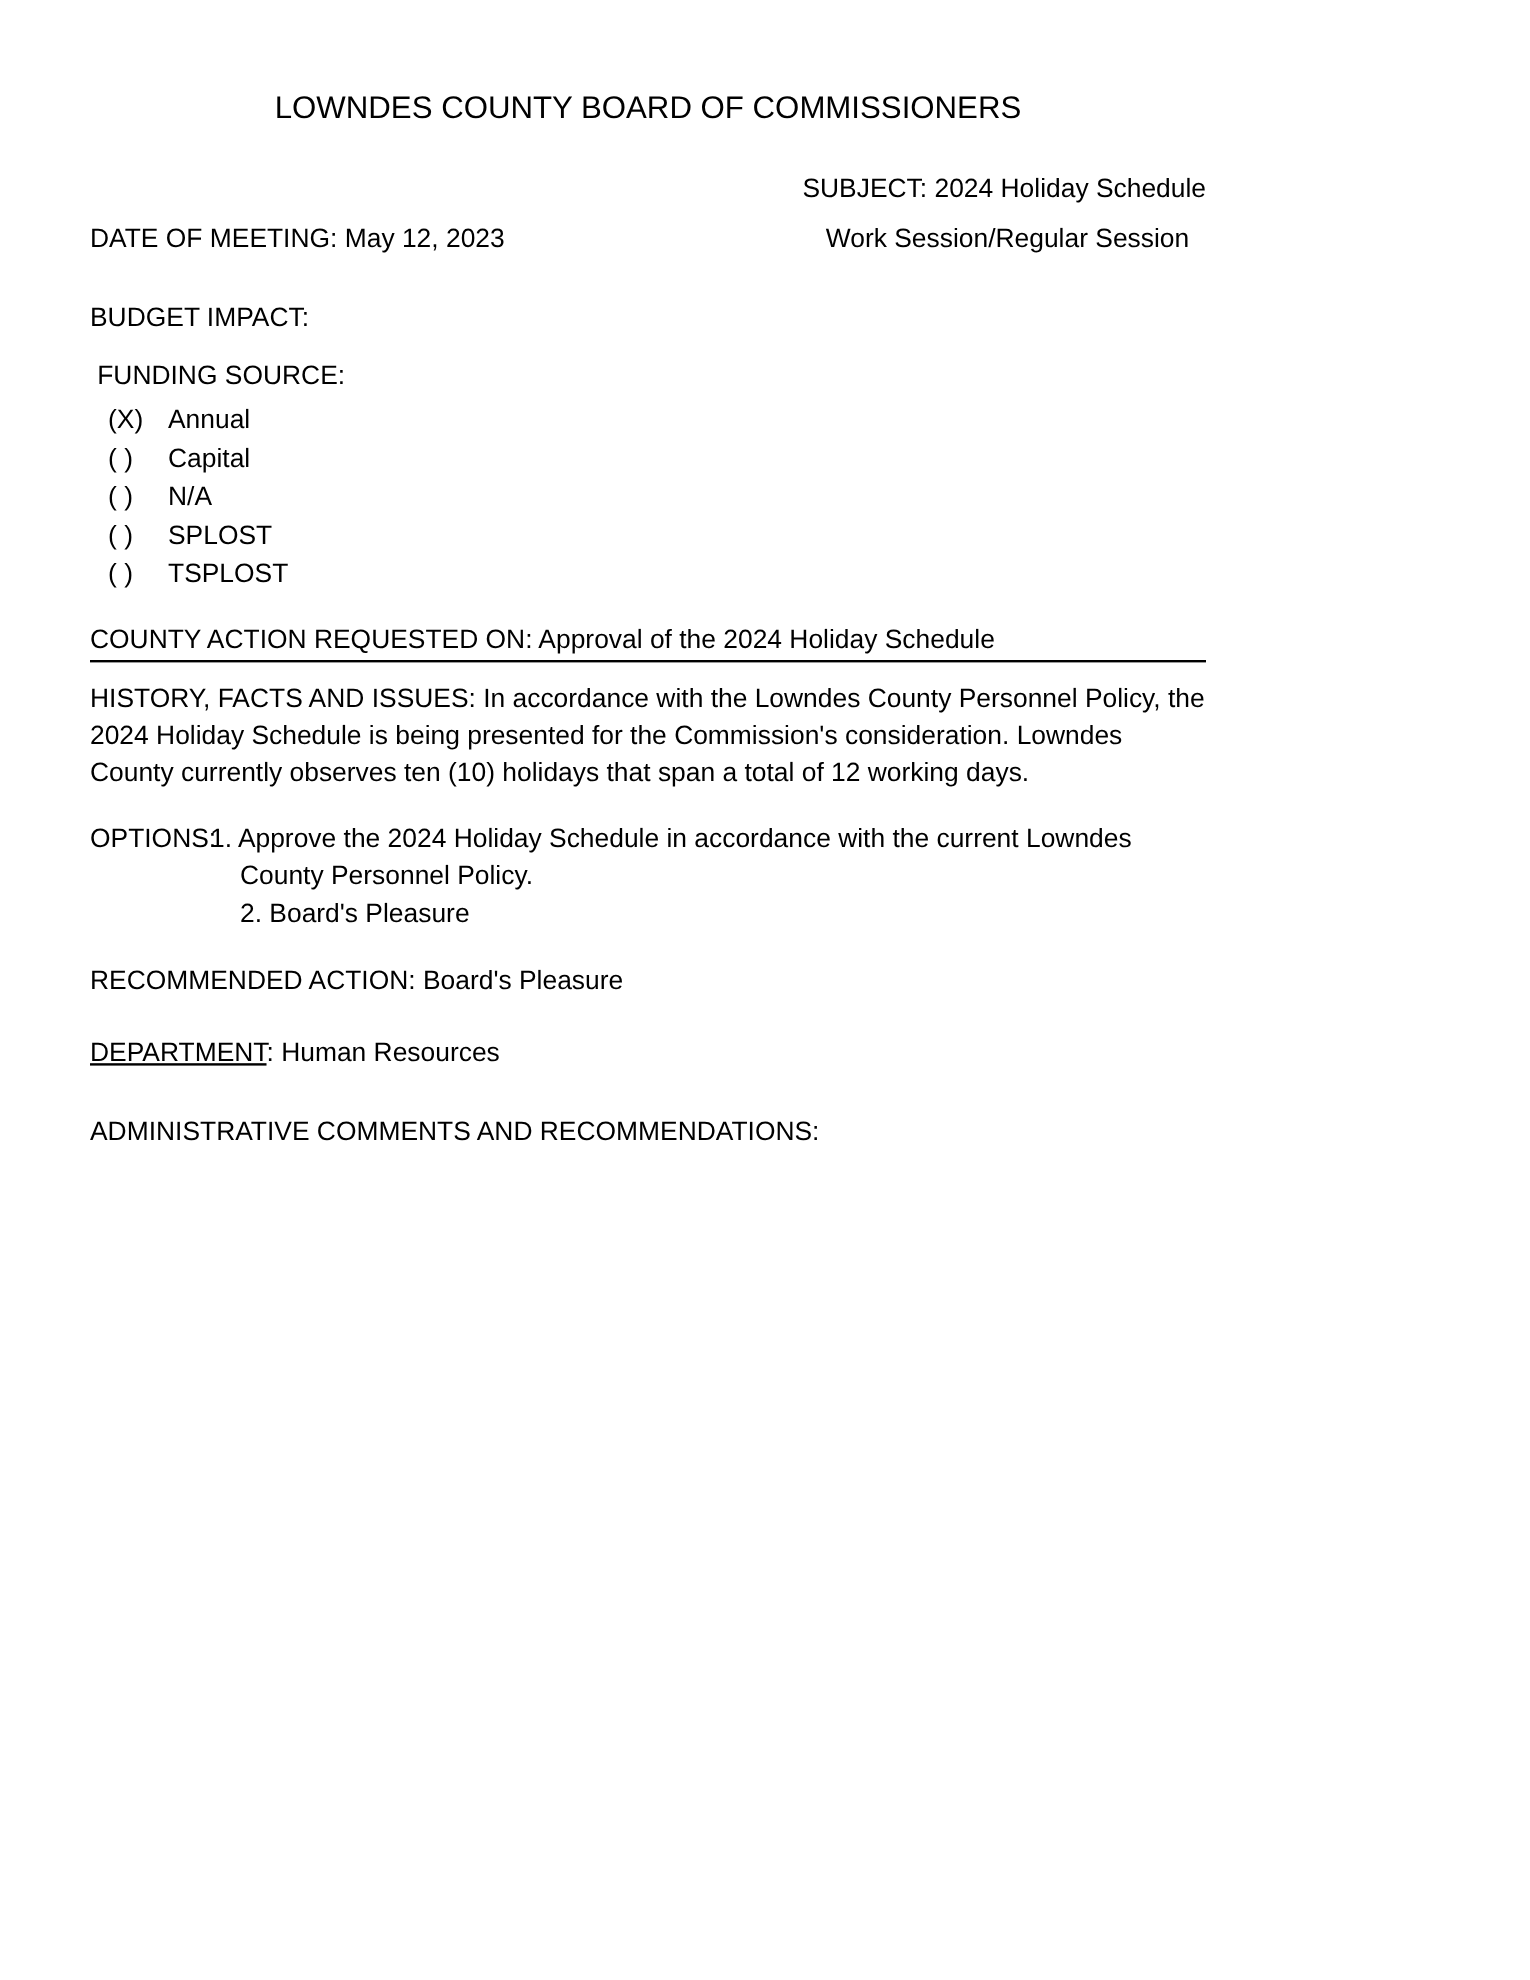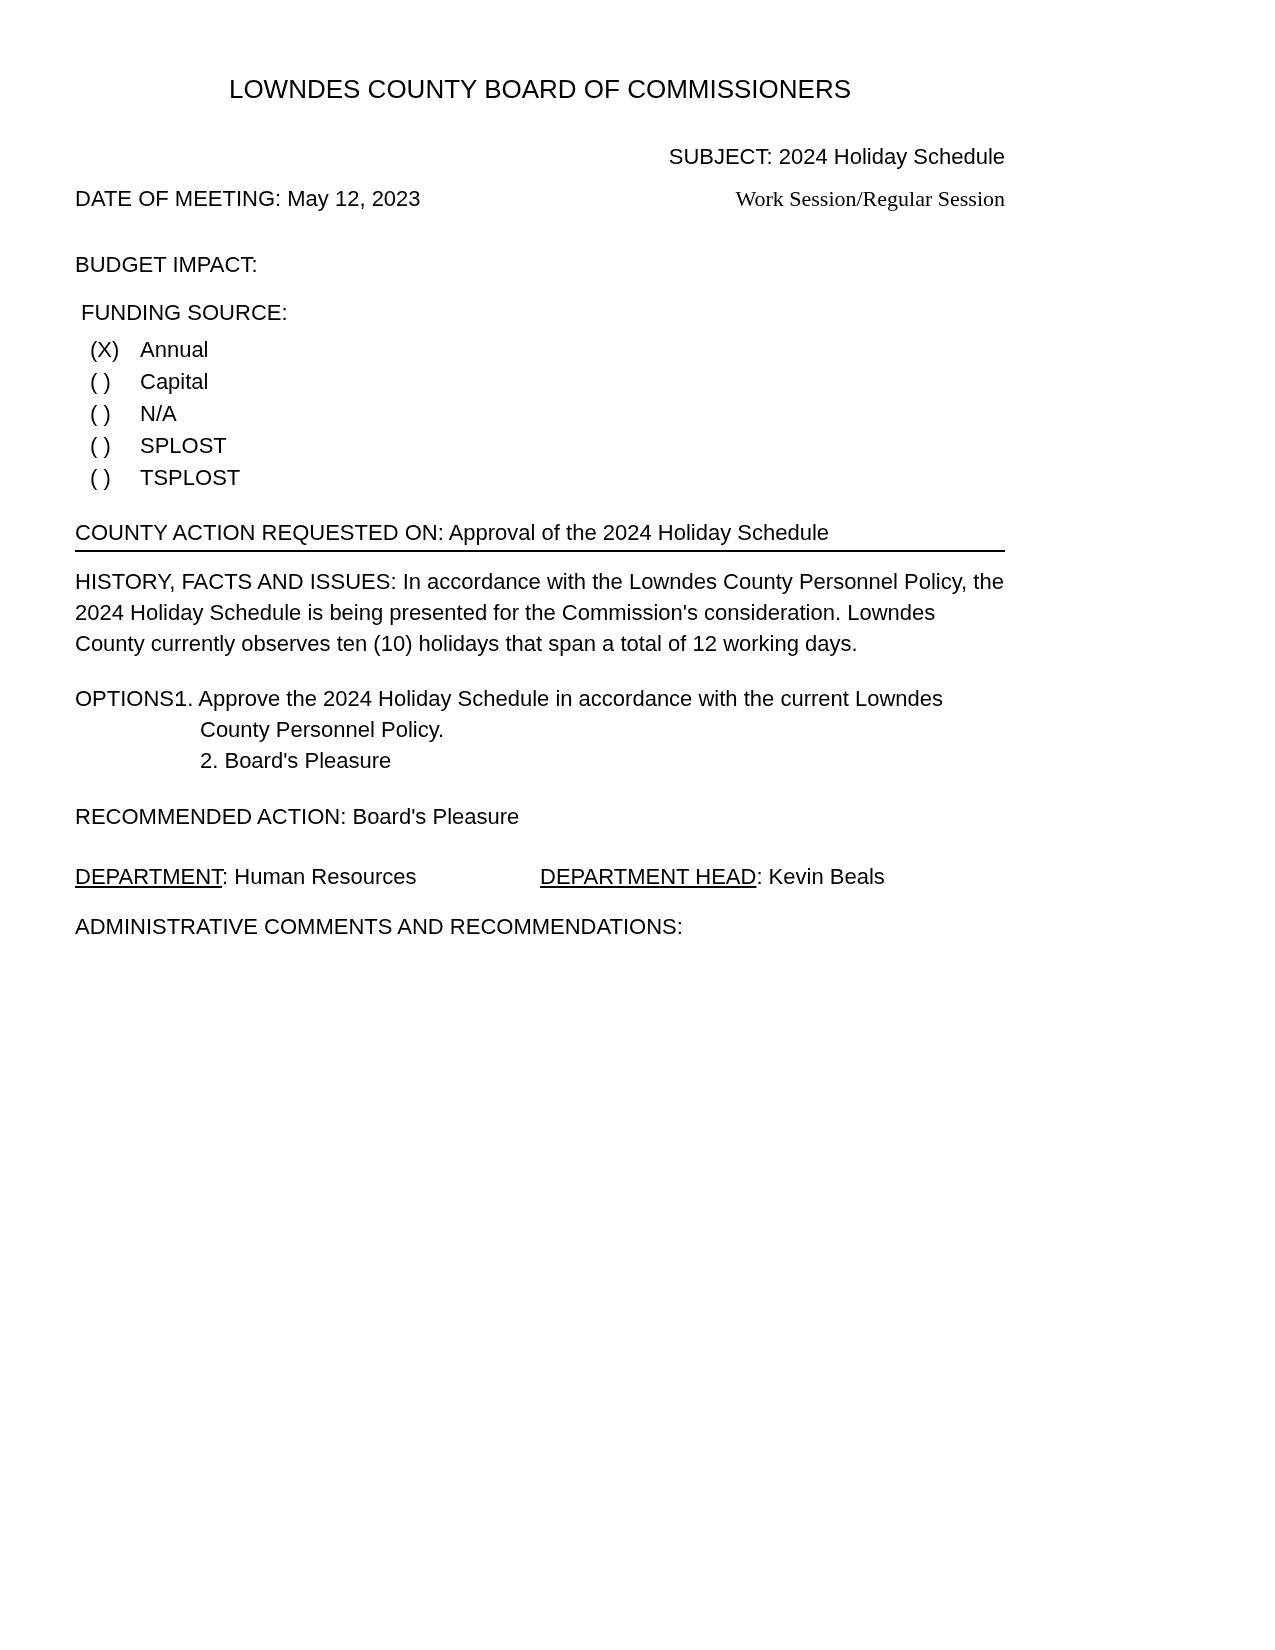--- a/index.html
+++ b/index.html
@@ -32,22 +32,21 @@
     margin-bottom: 12px;
     text-align: right;
   }
   .date-row {
     display: flex;
     justify-content: space-between;
     align-items: baseline;
     margin-bottom: 36px;
   }
   .session-label {
-    margin-right: 0;
-    font-family: Liberation Serif, serif;
+    margin-right: 14px;
   }
   .budget-impact {
     margin-bottom: 18px;
   }
   .funding-source {
     padding-left: 6px;
     margin-bottom: 6px;
   }
   .funding-list {
     padding-left: 15px;
@@ -87,21 +86,22 @@
     text-indent: -25px;
   }
   .option-item-2 {
     padding-left: 25px;
   }
   .recommended-action {
     margin-bottom: 30px;
   }
   .department-row {
     display: flex;
-    margin-bottom: 20px;
+    margin-bottom: 36px;
+    gap: 12px;
   }
   .department-cell {
     width: 465px;
     flex: none;
   }
   .department-head-cell {
     flex: 1;
   }
   .uline {
     text-decoration: underline;
@@ -163,20 +163,17 @@
       <div class="option-item-2">2. Board's Pleasure</div>
     </div>
   </div>
 
   <div class="recommended-action">RECOMMENDED ACTION: Board's Pleasure</div>
 
   <div class="department-row">
     <div class="department-cell">
       <span class="uline">DEPARTMENT</span><span>: Human Resources</span>
     </div>
-    <div class="department-head-cell">
-      <span class="uline">DEPARTMENT HEAD</span><span>: Kevin Beals</span>
-    </div>
   </div>
 
   <div class="admin-comments">ADMINISTRATIVE COMMENTS AND RECOMMENDATIONS:</div>
 
 </div>
 
 </body></html>

